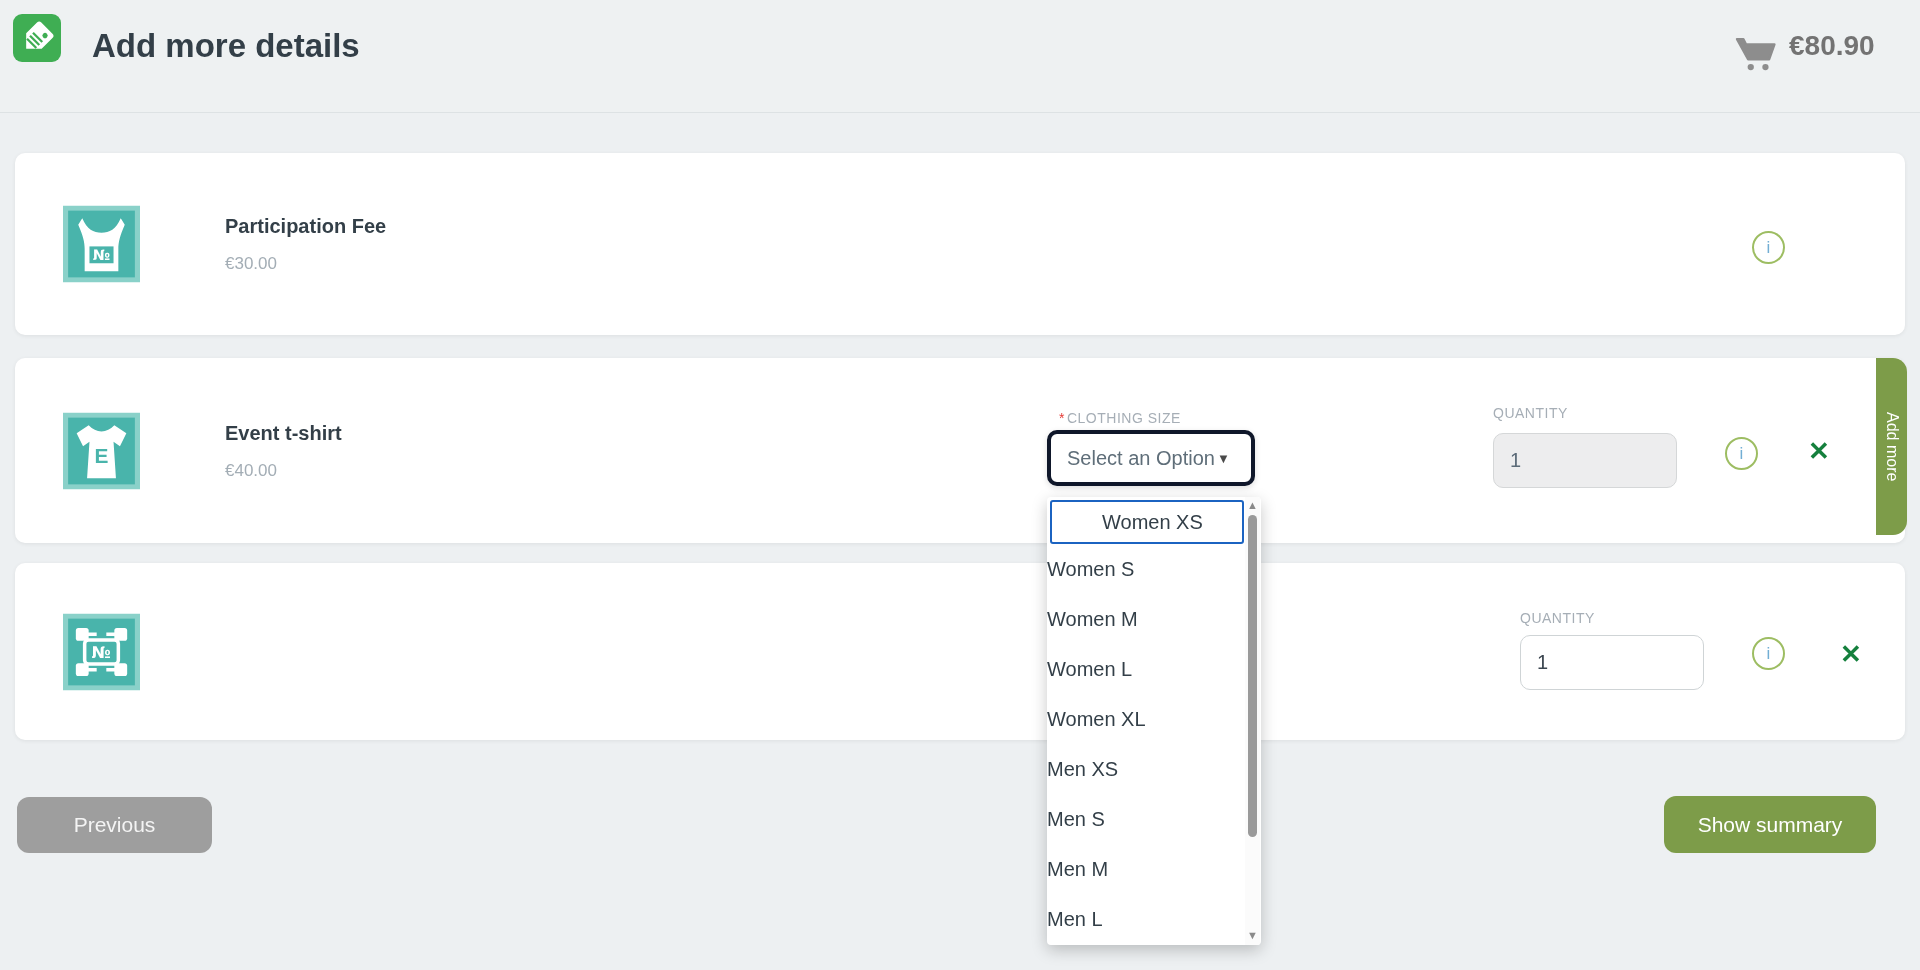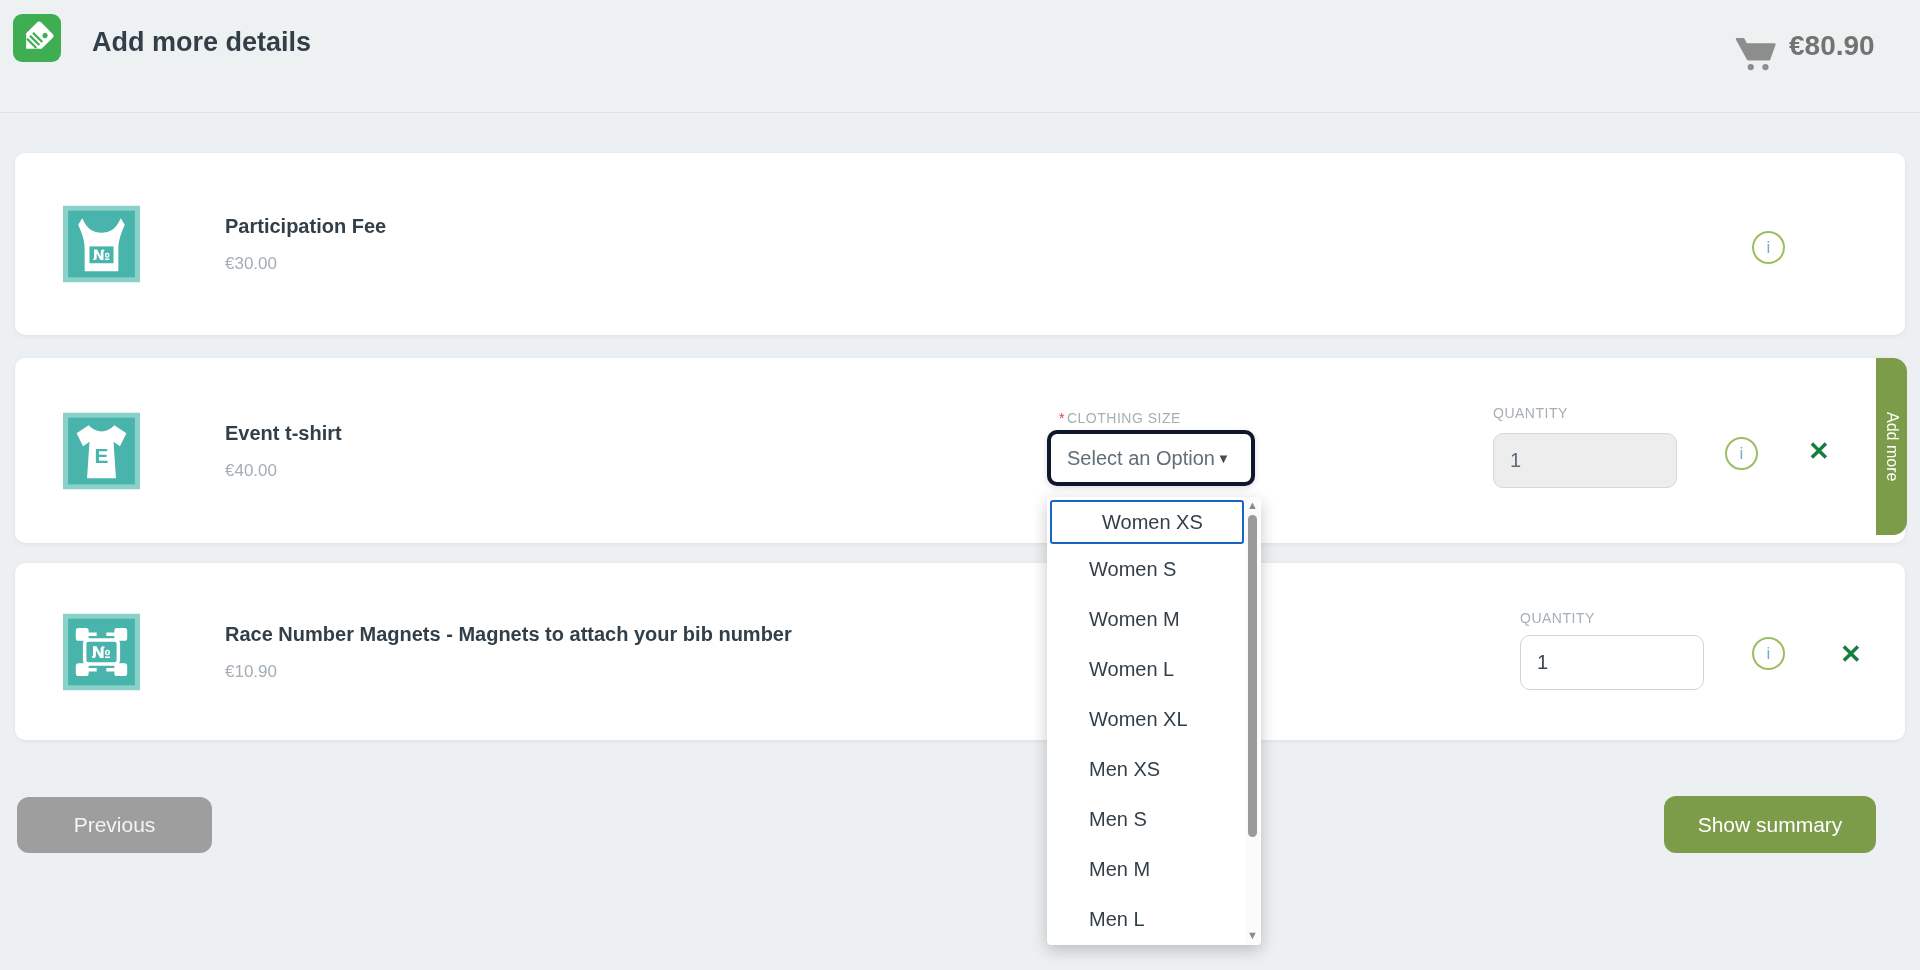--- a/index.html
+++ b/index.html
@@ -16,21 +16,21 @@
   .header {
     position:absolute; left:0; top:0; width:1920px; height:113px;
     background:#eef1f2; border-bottom:1px solid #dde2e4;
   }
   .app-icon {
     position:absolute; left:13px; top:14px; width:48px; height:48px;
     background:#3fae53; border-radius:9px; display:flex; align-items:center; justify-content:center;
   }
   .page-title {
     position:absolute; left:92px; top:27px;
-    font-size:27px; font-weight:bold; color:#333f48;
+    font-size:33px; font-weight:bold; color:#333f48;
   }
   .cart-wrap { position:absolute; left:1735px; top:36px; }
   .cart-total {
     position:absolute; left:1789px; top:30px;
     font-size:28px; font-weight:bold; color:#737373;
   }
 
   
   .card {
     position:absolute; left:15px; width:1890px; background:#ffffff;
@@ -107,21 +107,21 @@
 
   
   .dropdown {
     position:absolute; left:1047px; top:497px; width:214px; height:448px;
     background:#ffffff; border-radius:4px;
     box-shadow:0 5px 16px rgba(0,0,0,0.22);
     z-index:30; overflow:hidden;
   }
   .dd-options { position:absolute; left:0; top:3px; right:17px; }
   .dd-option {
-    height:50px; line-height:50px; padding-left:42px;
+    height:50px; line-height:50px; 
     font-size:20px; color:#333f48; cursor:pointer;
     white-space:nowrap;
   }
   .dd-option.highlighted {
     border:2px solid #1b63c1; border-radius:3px;
     margin-left:3px; height:44px; line-height:40px; padding-left:50px;
   }
   .dd-scrollbar {
     position:absolute; top:0; right:1px; width:15px; height:448px;
     background:#fbfbfb;
@@ -223,24 +223,20 @@
       <rect x="3.2" y="3.2" width="41.6" height="41.6" fill="#49b4ab"></rect>
       <path d="M15.5 13 H21 M32.5 13 H27 M15.5 35 H21 M32.5 35 H27" stroke="#ffffff" stroke-width="2.2"></path>
       <rect x="8" y="9" width="8" height="8" rx="1.6" fill="#ffffff"></rect>
       <rect x="32" y="9" width="8" height="8" rx="1.6" fill="#ffffff"></rect>
       <rect x="8" y="31" width="8" height="8" rx="1.6" fill="#ffffff"></rect>
       <rect x="32" y="31" width="8" height="8" rx="1.6" fill="#ffffff"></rect>
       <rect x="13.5" y="16.5" width="21" height="15" rx="2.4" fill="#49b4ab" stroke="#ffffff" stroke-width="2.2"></rect>
       <text x="24" y="27.8" font-size="10" font-weight="bold" fill="#ffffff" text-anchor="middle" font-family="DejaVu Sans, sans-serif">№</text>
     </svg>
   </div>
-  <div class="prod-text">
-    <div class="prod-title">Race Number Magnets - Magnets to attach your bib number</div>
-    <div class="prod-price">€10.90</div>
-  </div>
 
   <div class="field-label qty-label3">QUANTITY</div>
   <input class="qty-input3" value="1" style="">
 
   <div class="info-icon info3">i</div>
   <div class="close-x x3">✕</div>
 </div>
 
 <div class="dropdown">
   <div class="dd-options">

